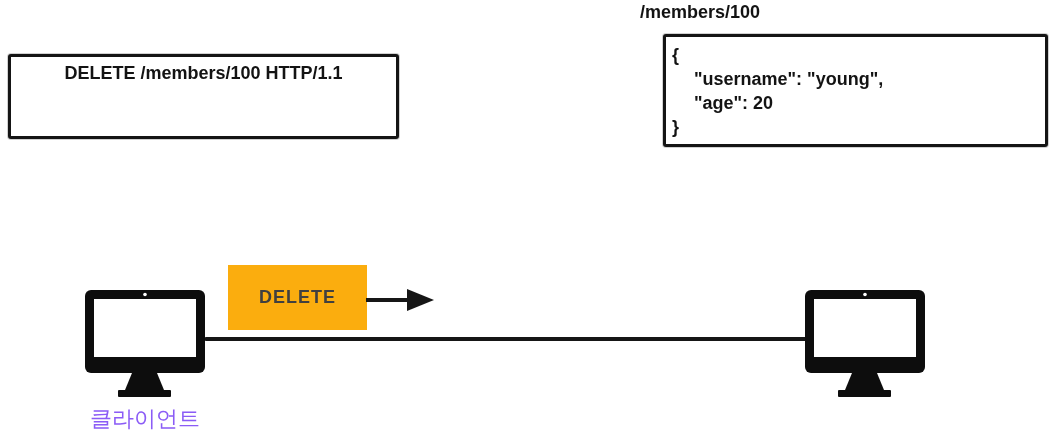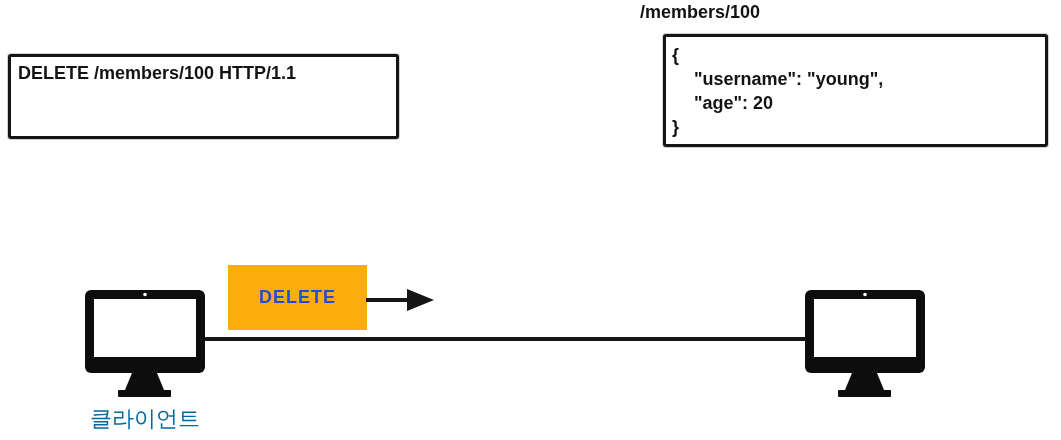--- a/index.html
+++ b/index.html
@@ -20,20 +20,21 @@
     border: 3px solid #151515;
     border-radius: 3px;
     background: #ffffff;
     box-shadow: 0 0 0 1px rgba(0,0,0,0.18);
   }
   .request-box {
     left: 8px; top: 54px; width: 391px; height: 85px;
     padding: 5px 7px;
     font-size: 18px; font-weight: bold; line-height: 23px;
     white-space: nowrap;
+    text-align: center;
   }
   .response-box {
     left: 663px; top: 34px; width: 385px; height: 113px;
     padding: 6px 6px;
     font-size: 18px; font-weight: bold; line-height: 24px;
     white-space: nowrap;
   }
   .response-box .indent { padding-left: 22px; }
 
   .resource-path-label {
@@ -42,21 +43,21 @@
     font-size: 18px; font-weight: bold;
   }
 
   
   .method-badge {
     position: absolute;
     left: 228px; top: 265px; width: 139px; height: 65px;
     background: #fbad0e;
     display: flex; align-items: center; justify-content: center;
     font-size: 18px; font-weight: bold; letter-spacing: 1px;
-    color: #1d4ed8;
+    color: #404040;
   }
 
   
   .flow-arrow { position: absolute; left: 364px; top: 287px; }
   .link-line {
     position: absolute;
     left: 204px; top: 337px; width: 604px; height: 4px;
     background: #161616; border-radius: 2px;
   }
 
@@ -65,21 +66,21 @@
   .monitor-client { left: 85px; top: 290px; }
   .monitor-server { left: 805px; top: 290px; }
 
   
   .node-label {
     position: absolute;
     top: 404px;
     width: 120px;
     text-align: center;
     font-size: 22px;
-    color: #0369a1;
+    color: #8b5cf6;
   }
   .node-label-client { left: 85px; }
   .node-label-server { left: 815px; }
 </style>
 </head>
 <body>
 
 <div class="stage">
 
   <div class="sketch-box request-box">

